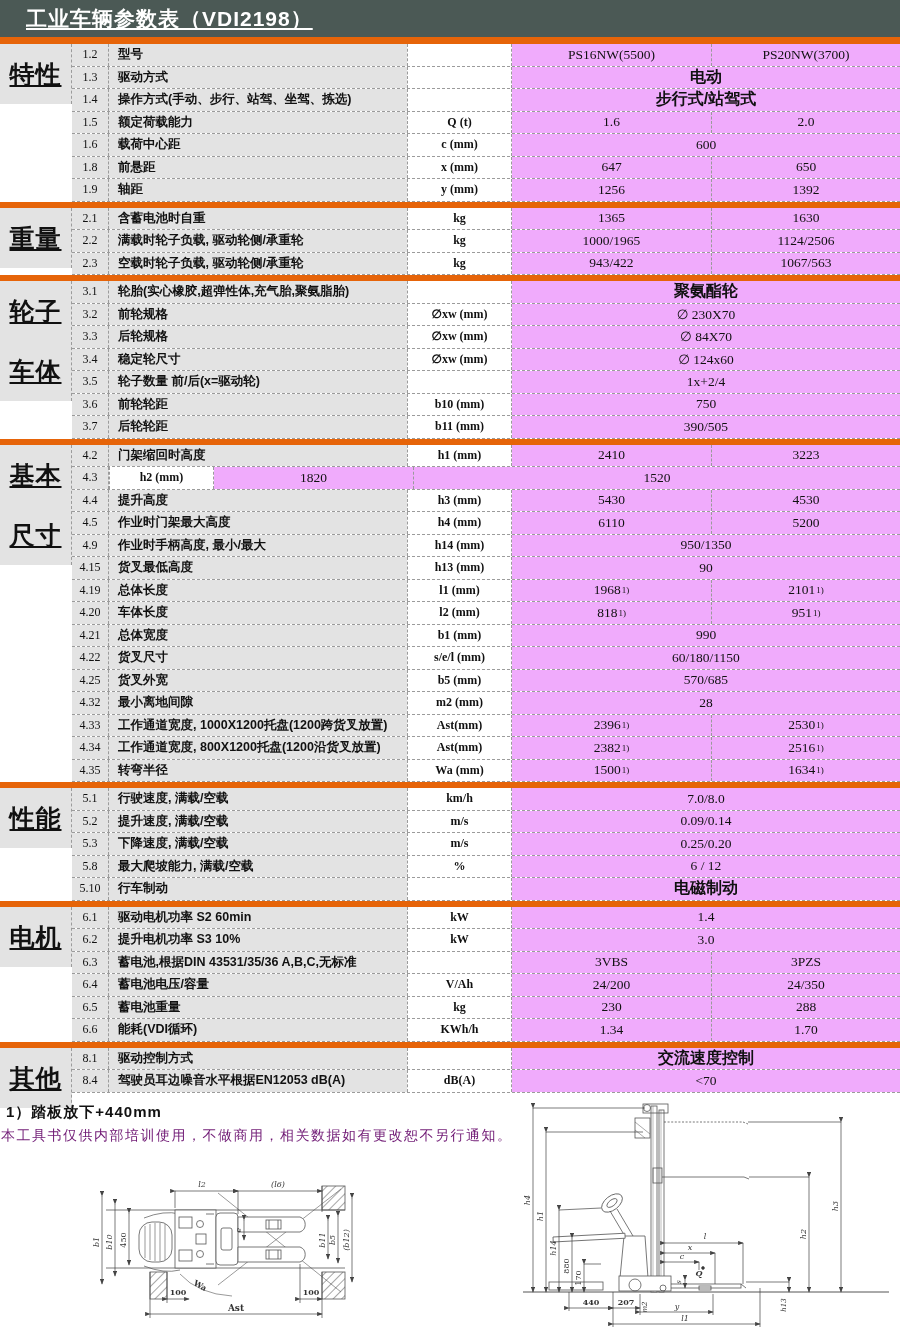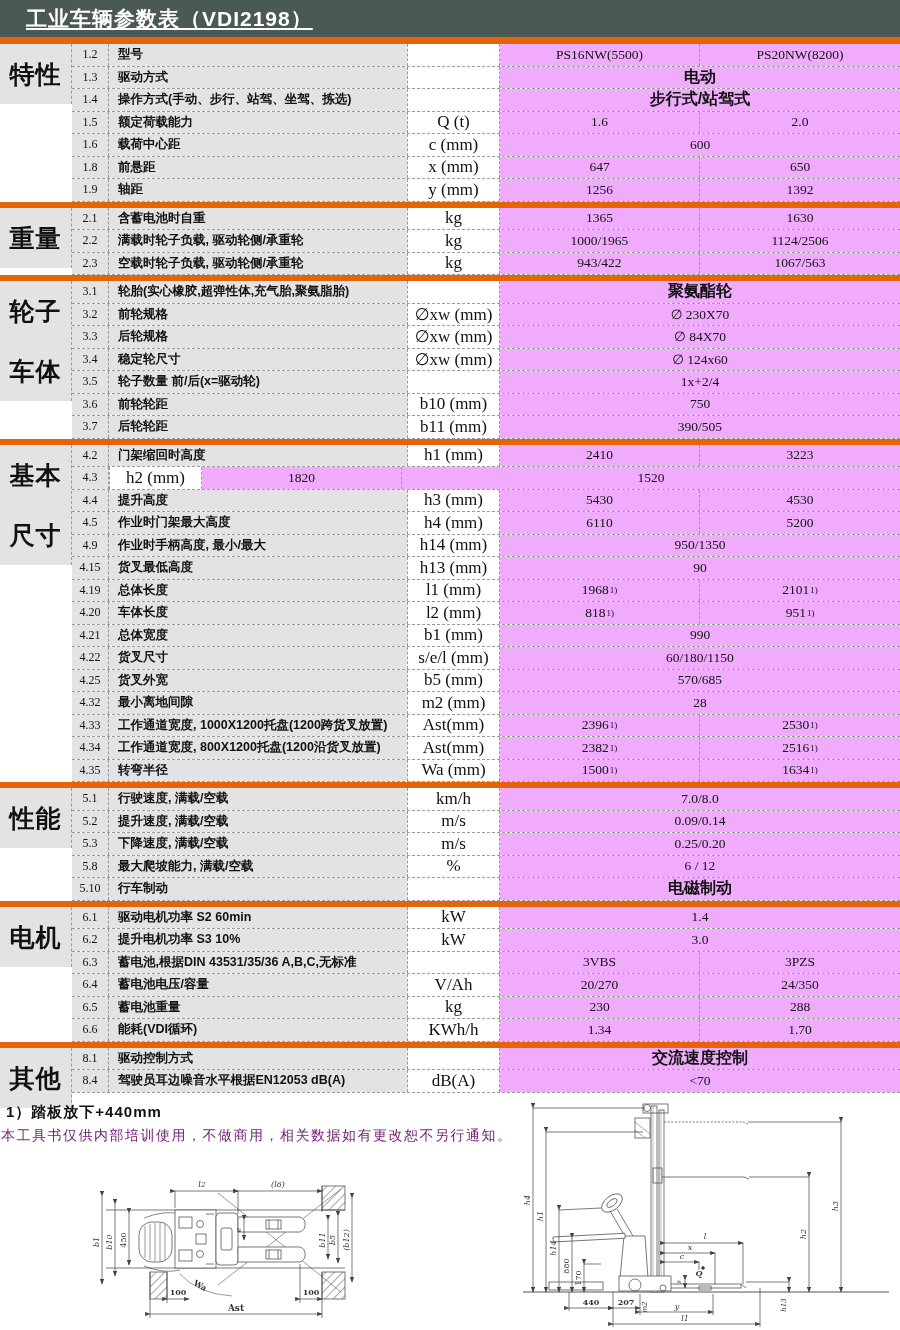--- a/index.html
+++ b/index.html
@@ -14,36 +14,36 @@
   }
   .titlebar .t{color:#fff;font-size:21px;font-weight:bold;letter-spacing:1px;text-decoration:underline;}
   .orange-strip{height:7px;background:#e66409;}
   
   .spec-table{width:900px;}
   .section{display:flex;}
   .cat{
     width:72px;background:#e3e3e3;display:flex;align-items:center;justify-content:center;
     border-right:1px dashed #9b9b9b;box-sizing:border-box;
   }
-  .cat span{font-size:25px;font-weight:bold;text-align:center;white-space:pre-line;line-height:2.4;letter-spacing:1px;}
+  .cat span{font-size:25px;font-weight:bold;text-align:center;white-space:pre-line;line-height:2.4;letter-spacing:1px;text-decoration:underline;}
   .rows{flex:1;display:flex;flex-direction:column;}
   .row{display:flex;height:22.5px;box-sizing:border-box;border-bottom:1px dashed #9b9b9b;}
   .row:last-child{border-bottom:1px dashed #9b9b9b;}
   .cell{display:flex;align-items:center;box-sizing:border-box;height:100%;}
   .no{
     width:37px;background:#e3e3e3;justify-content:center;
     font-family:"Liberation Serif",serif;font-size:12px;border-right:1px dashed #9b9b9b;
   }
   .desc{
     width:298px;background:#e3e3e3;padding-left:9px;font-size:12.5px;font-weight:600;
     white-space:nowrap;overflow:hidden;letter-spacing:0;
   }
   .unit{
-    width:93px;justify-content:center;font-family:"Liberation Serif",serif;font-size:17px;
-    border-left:1px dashed #9b9b9b;border-right:1px dashed #9b9b9b;background:#fff;
+    width:105px;justify-content:center;font-family:"Liberation Serif",serif;font-size:12px;
+    border-left:1px dashed #9b9b9b;border-right:1px dashed #9b9b9b;background:#fff;font-weight:bold;
   }
   .vals{flex:1;display:flex;background:#f0abfc;}
   .v{justify-content:center;font-family:"Liberation Serif",serif;font-size:13.5px;}
   .v.v1{width:200px;border-right:1px dashed #9b9b9b;}
   .v.v2{flex:1;}
   .v.vspan{flex:1;}
   .v .cjk{font-family:"Liberation Sans",sans-serif;font-weight:600;font-size:16px;}
   sup{font-size:9px;vertical-align:super;line-height:0;margin-left:1px;font-family:"Liberation Serif",serif;}
   .sep{height:6px;background:#e66409;}
   
@@ -70,21 +70,21 @@
     <div class="rows">
   <div class="row">
     <div class="cell no">1.2</div>
     <div class="cell desc">型号</div>
     <div class="cell unit"></div>
     <div class="vals">
             <div class="cell v v1">
               <span>PS16NW(5500)</span>
             </div>
             <div class="cell v v2">
-              <span>PS20NW(8200)</span>
+              <span>PS20NW(3700)</span>
             </div>
           </div>
   </div>
 
   <div class="row">
     <div class="cell no">1.3</div>
     <div class="cell desc">驱动方式</div>
     <div class="cell unit"></div>
     <div class="vals">
             <div class="cell v vspan">
@@ -604,21 +604,21 @@
             </div>
           </div>
   </div>
 
   <div class="row">
     <div class="cell no">6.4</div>
     <div class="cell desc">蓄电池电压/容量</div>
     <div class="cell unit">V/Ah</div>
     <div class="vals">
             <div class="cell v v1">
-              <span>20/270</span>
+              <span>24/200</span>
             </div>
             <div class="cell v v2">
               <span>24/350</span>
             </div>
           </div>
   </div>
 
   <div class="row">
     <div class="cell no">6.5</div>
     <div class="cell desc">蓄电池重量</div>

